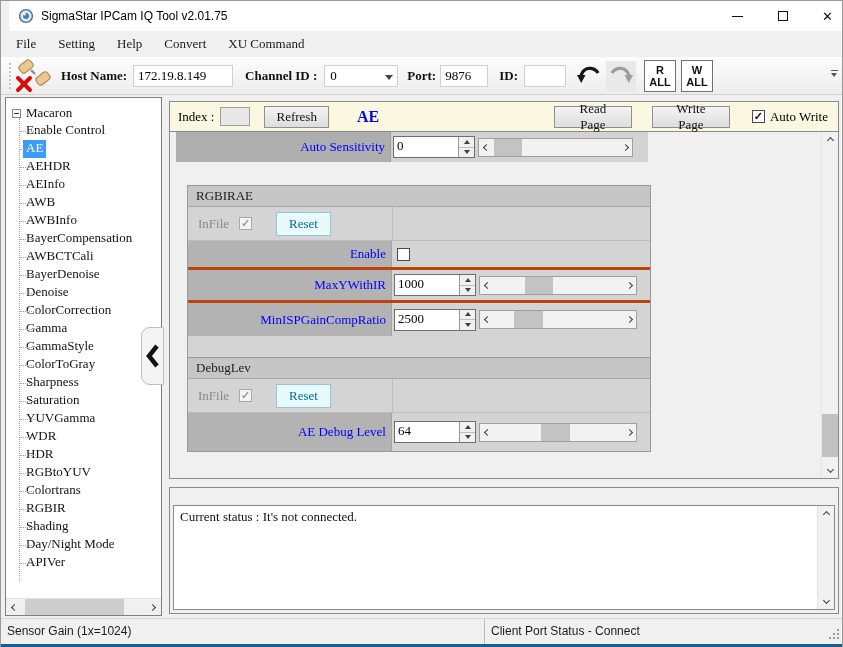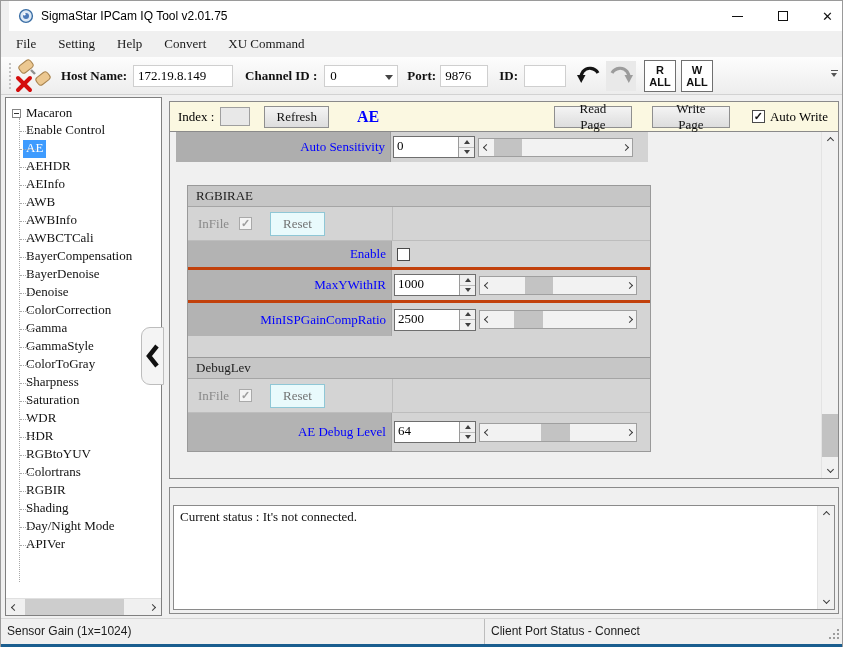--- a/index.html
+++ b/index.html
@@ -109,22 +109,22 @@
   .sl-track { flex:1; position:relative; height:100%; }
   .sl-thumb { position:absolute; top:0; height:100%; width:22%; background:#c3c3c3; }
 
   .group { position:absolute; left:17px; width:464px; background:#d4d4d4; border:1px solid #999; }
   .group-header { height:21px; background:#c6c6c6; border-bottom:1px solid #a5a5a5; display:flex; align-items:center;
                   padding-left:8px; color:#1c1c1c; }
   .infile-row { height:34px; background:#d4d4d4; border-bottom:1px solid #bdbdbd; display:flex; align-items:center;
                 padding-left:10px; position:relative; }
   .infile-row::after { content:''; position:absolute; left:204px; top:0; bottom:0; border-left:1px solid #bdbdbd; }
   .infile-label { color:#8a8a8a; }
-  .reset-btn { height:24px; padding:0 12px; background:#e9fafc; border:1px solid #8fc7d6; margin-left:18px;
-               font:13px "Liberation Serif", serif; color:#737373; }
+  .reset-btn { height:24px; padding:0 12px; background:#e9fafc; border:1px solid #8fc7d6; margin-left:24px;
+               font:13px "Liberation Serif", serif; color:#0369a1; }
   .grow { display:flex; border-bottom:3px solid #c2410c; }
   .grow:last-child { border-bottom:none; }
   .grow .lbl-cell { width:204px; background:#b3b3b3; border-right:1px solid #a5a5a5; }
   .grow .val-cell { flex:1; background:#d4d4d4; }
 
   .vscroll { position:absolute; right:0; top:0; width:17px; height:100%; background:#f1f1f1; border-left:1px solid #e3e3e3; }
   .vs-btn { position:absolute; left:0; width:100%; height:17px; display:flex; align-items:center; justify-content:center; }
   .vs-thumb { position:absolute; left:0; width:100%; background:#c2c2c2; }
 
   
@@ -241,26 +241,26 @@
         <div class="tree-item">
           <span class="tree-label">AEInfo</span>
         </div>
         <div class="tree-item">
           <span class="tree-label">AWB</span>
         </div>
         <div class="tree-item">
           <span class="tree-label">AWBInfo</span>
         </div>
         <div class="tree-item">
+          <span class="tree-label">BayerCompensation</span>
+        </div>
+        <div class="tree-item">
           <span class="tree-label">AWBCTCali</span>
         </div>
         <div class="tree-item">
-          <span class="tree-label">BayerCompensation</span>
-        </div>
-        <div class="tree-item">
           <span class="tree-label">BayerDenoise</span>
         </div>
         <div class="tree-item">
           <span class="tree-label">Denoise</span>
         </div>
         <div class="tree-item">
           <span class="tree-label">ColorCorrection</span>
         </div>
         <div class="tree-item">
           <span class="tree-label">Gamma</span>
@@ -269,20 +269,23 @@
           <span class="tree-label">GammaStyle</span>
         </div>
         <div class="tree-item">
           <span class="tree-label">ColorToGray</span>
         </div>
         <div class="tree-item">
           <span class="tree-label">Sharpness</span>
         </div>
         <div class="tree-item">
           <span class="tree-label">Saturation</span>
+        </div>
+        <div class="tree-item">
+          <span class="tree-label">YUVGamma</span>
         </div>
         <div class="tree-item">
           <span class="tree-label">WDR</span>
         </div>
         <div class="tree-item">
           <span class="tree-label">HDR</span>
         </div>
         <div class="tree-item">
           <span class="tree-label">RGBtoYUV</span>
         </div>

